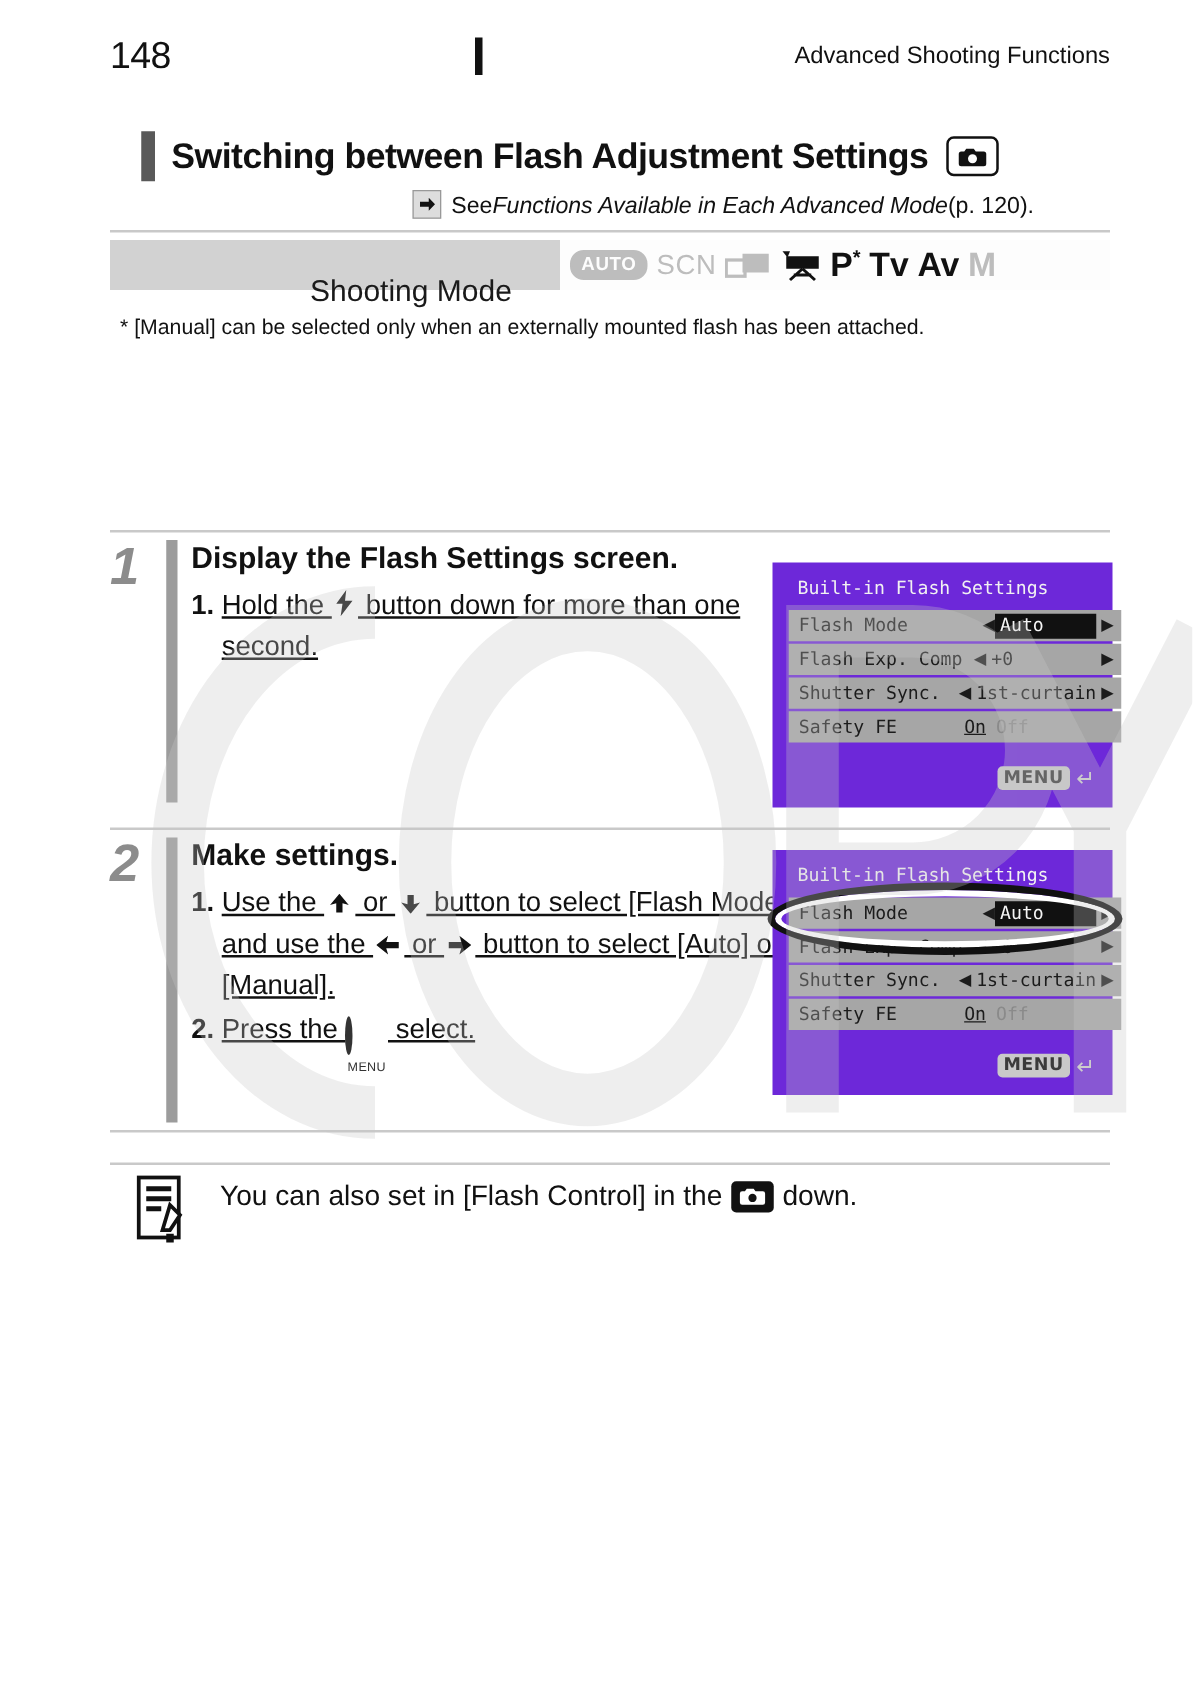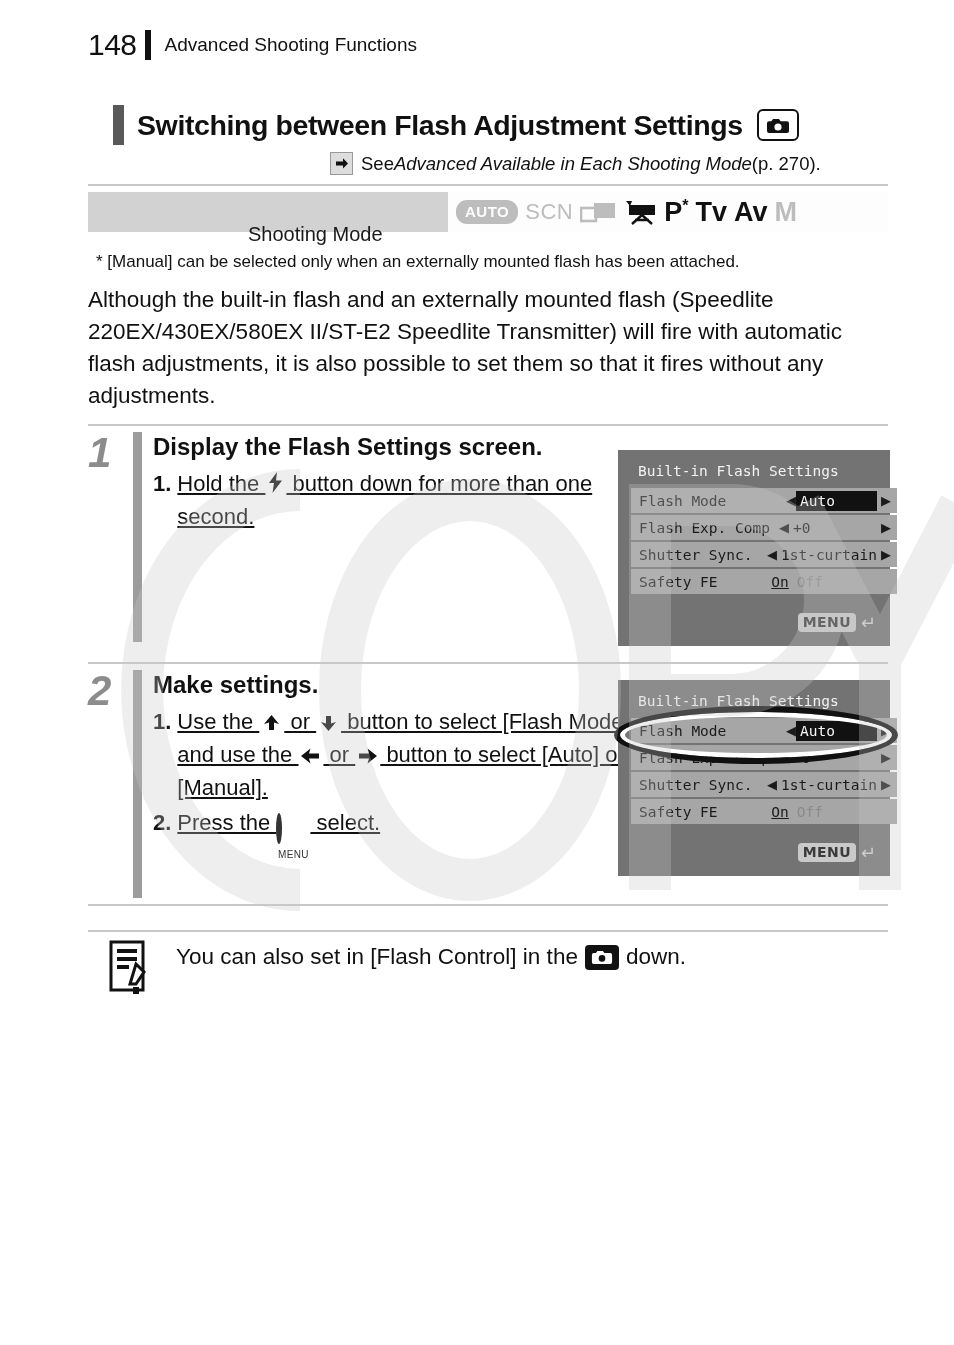--- a/index.html
+++ b/index.html
@@ -35,20 +35,21 @@
     z-index: 2;
   }
 
   
   .pg-header {
     position: absolute;
     left: 88px; top: 24px;
     width: 800px; height: 42px;
     display: flex;
     align-items: center;
+    justify-content: space-between;
   }
   .pg-num {
     font-size: 30px;
     letter-spacing: -0.5px;
     color: #111;
     line-height: 1;
   }
   .pg-rule {
     width: 6px;
     height: 30px;
@@ -127,21 +128,21 @@
   
   .mode-bar {
     position: absolute;
     left: 88px; top: 192px;
     width: 800px; height: 40px;
     background: #d2d2d2;
     display: flex;
     align-items: center;
   }
   .mode-label {
-    font-size: 20px;
+    font-size: 24px;
     color: #1a1a1a;
     margin-left: 160px;
     white-space: nowrap;
     margin-top: 44px;
   }
   .mode-icons {
     position: absolute;
     left: 360px; top: 0;
     width: 440px; height: 40px;
     background: #fdfdfd;
@@ -268,21 +269,21 @@
     font-size: 10px;
     color: #333;
     letter-spacing: 0.3px;
   }
 
   
   .lcd {
     position: absolute;
     width: 272px;
     height: 196px;
-    background: #737373;
+    background: #6d28d9;
     box-sizing: border-box;
   }
   .lcd-title {
     position: absolute;
     left: 20px; top: 13px;
     font-family: "DejaVu Sans Mono", monospace;
     font-size: 14.5px;
     color: #f2f2f2;
     letter-spacing: 0px;
     white-space: nowrap;
@@ -437,22 +438,22 @@
     </span>
   </div>
 
   <div class="see-also">
     <span class="arrow-box">
       <svg width="14" height="13" viewBox="0 0 14 13">
         <path d="M1 4.4 H8 V1.2 L13 6.4 L8 11.6 V8.4 H1 z" fill="#111"></path>
       </svg>
     </span>
     <span>See </span>
-    <em>Advanced Available in Each Shooting Mode</em>
-    <span> (p. 270).</span>
+    <em>Functions Available in Each Advanced Mode</em>
+    <span> (p. 120).</span>
   </div>
 
   <div class="hr-light" style="top:184px"></div>
 
   <div class="mode-bar">
     <span class="mode-label">Shooting Mode</span>
     <div class="mode-icons">
       <span class="m-auto">AUTO</span>
       <span class="m-scn m-off">SCN</span>
       <span class="m-sym">
@@ -470,21 +471,20 @@
       </span>
       <span class="m-txt m-on"><span>P</span><span class="m-star">*</span></span>
       <span class="m-txt m-on">Tv</span>
       <span class="m-txt m-on">Av</span>
       <span class="m-txt m-off">M</span>
     </div>
   </div>
 
   <div class="footnote">* [Manual] can be selected only when an externally mounted flash has been attached.</div>
 
-  <div class="intro">Although the built-in flash and an externally mounted flash (Speedlite 220EX/430EX/580EX II/ST-E2 Speedlite Transmitter) will fire with automatic flash adjustments, it is also possible to set them so that it fires without any adjustments.</div>
 
   <div class="step-rule" style="top:424px"></div>
 
   <div class="step" style="top:432px; height:218px;">
     <div class="step-num">1</div>
     <div class="step-vbar" style="top:0; height:210px;"></div>
     <div class="step-body">
       <div class="step-head">Display the Flash Settings screen.</div>
       <div class="sub-list">
         <div class="sub-item">

